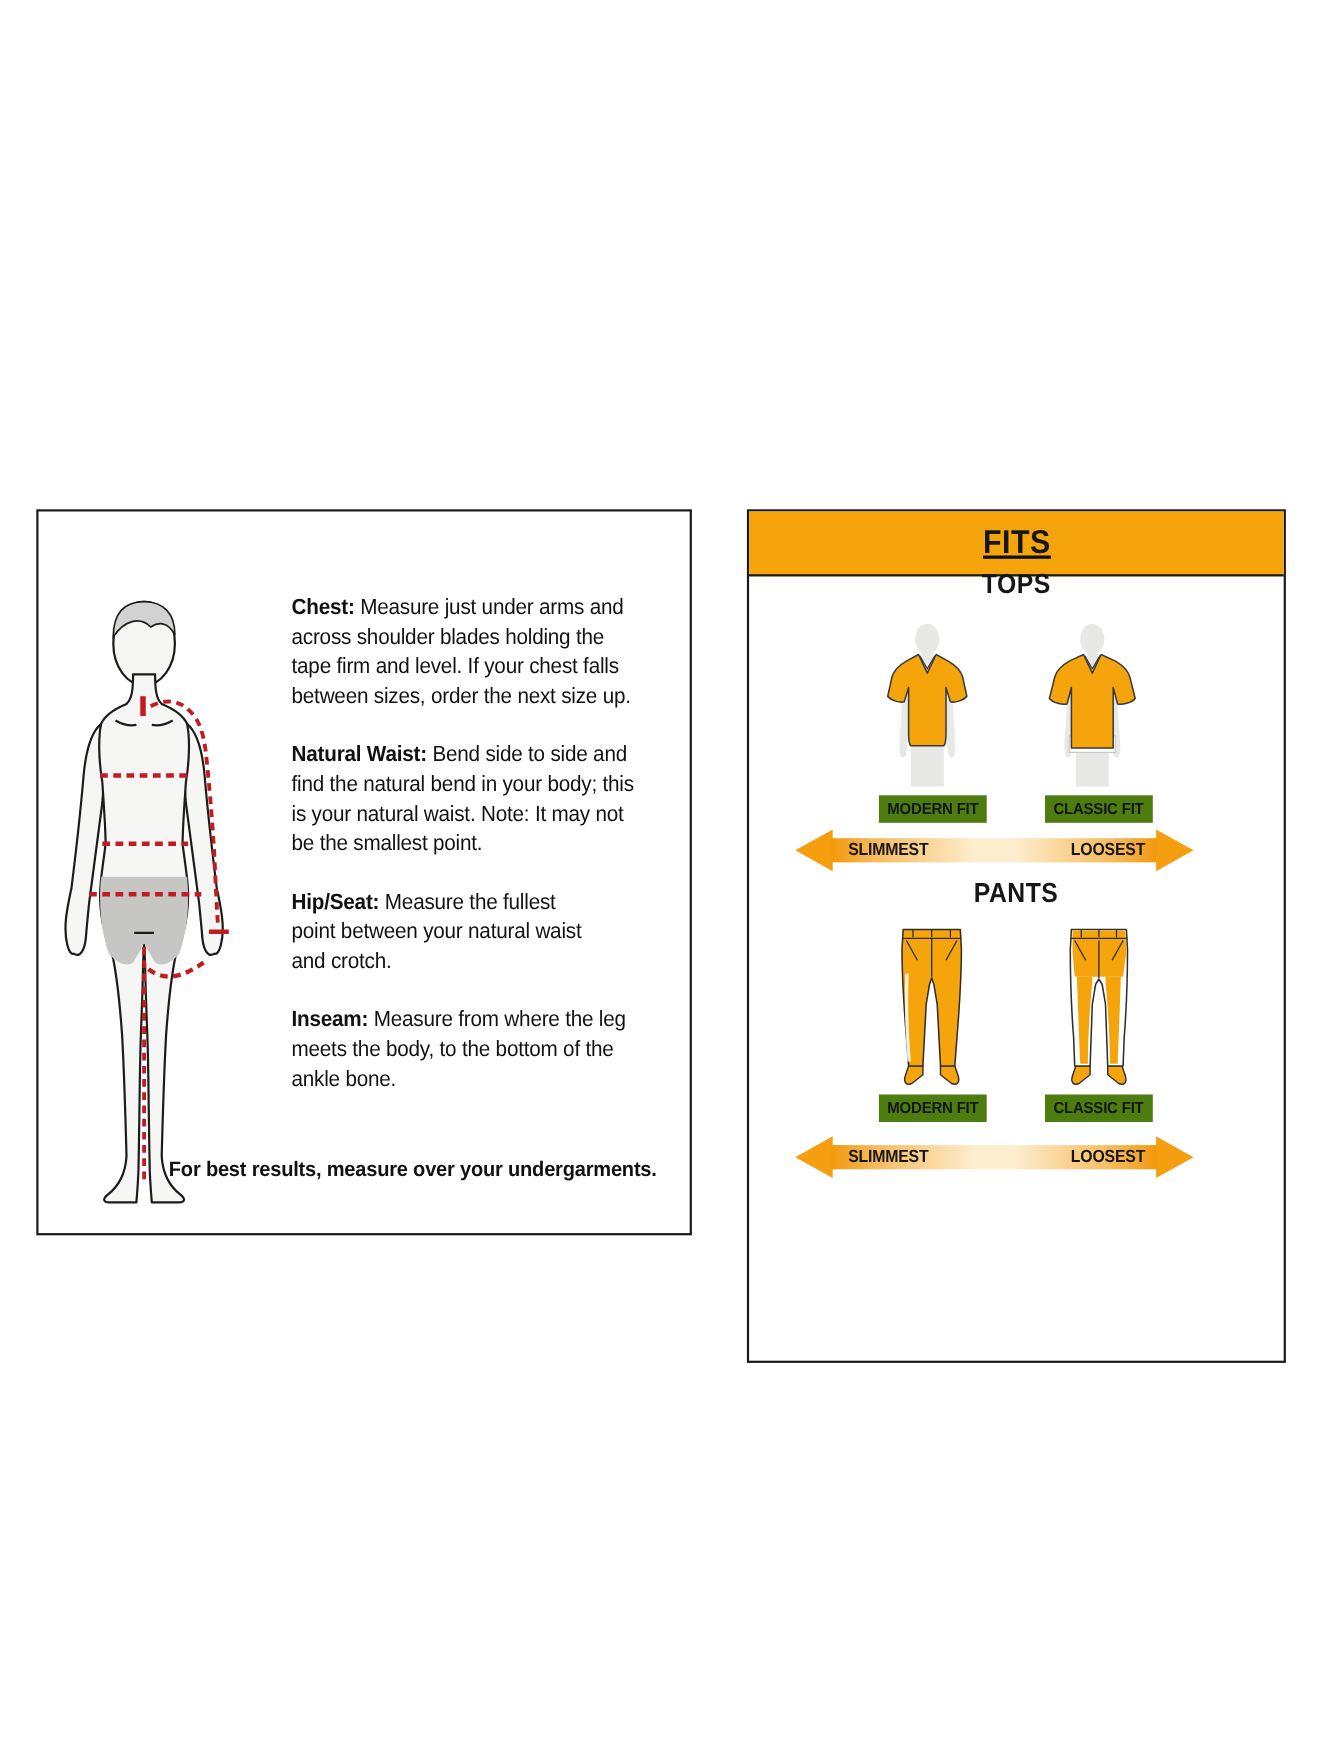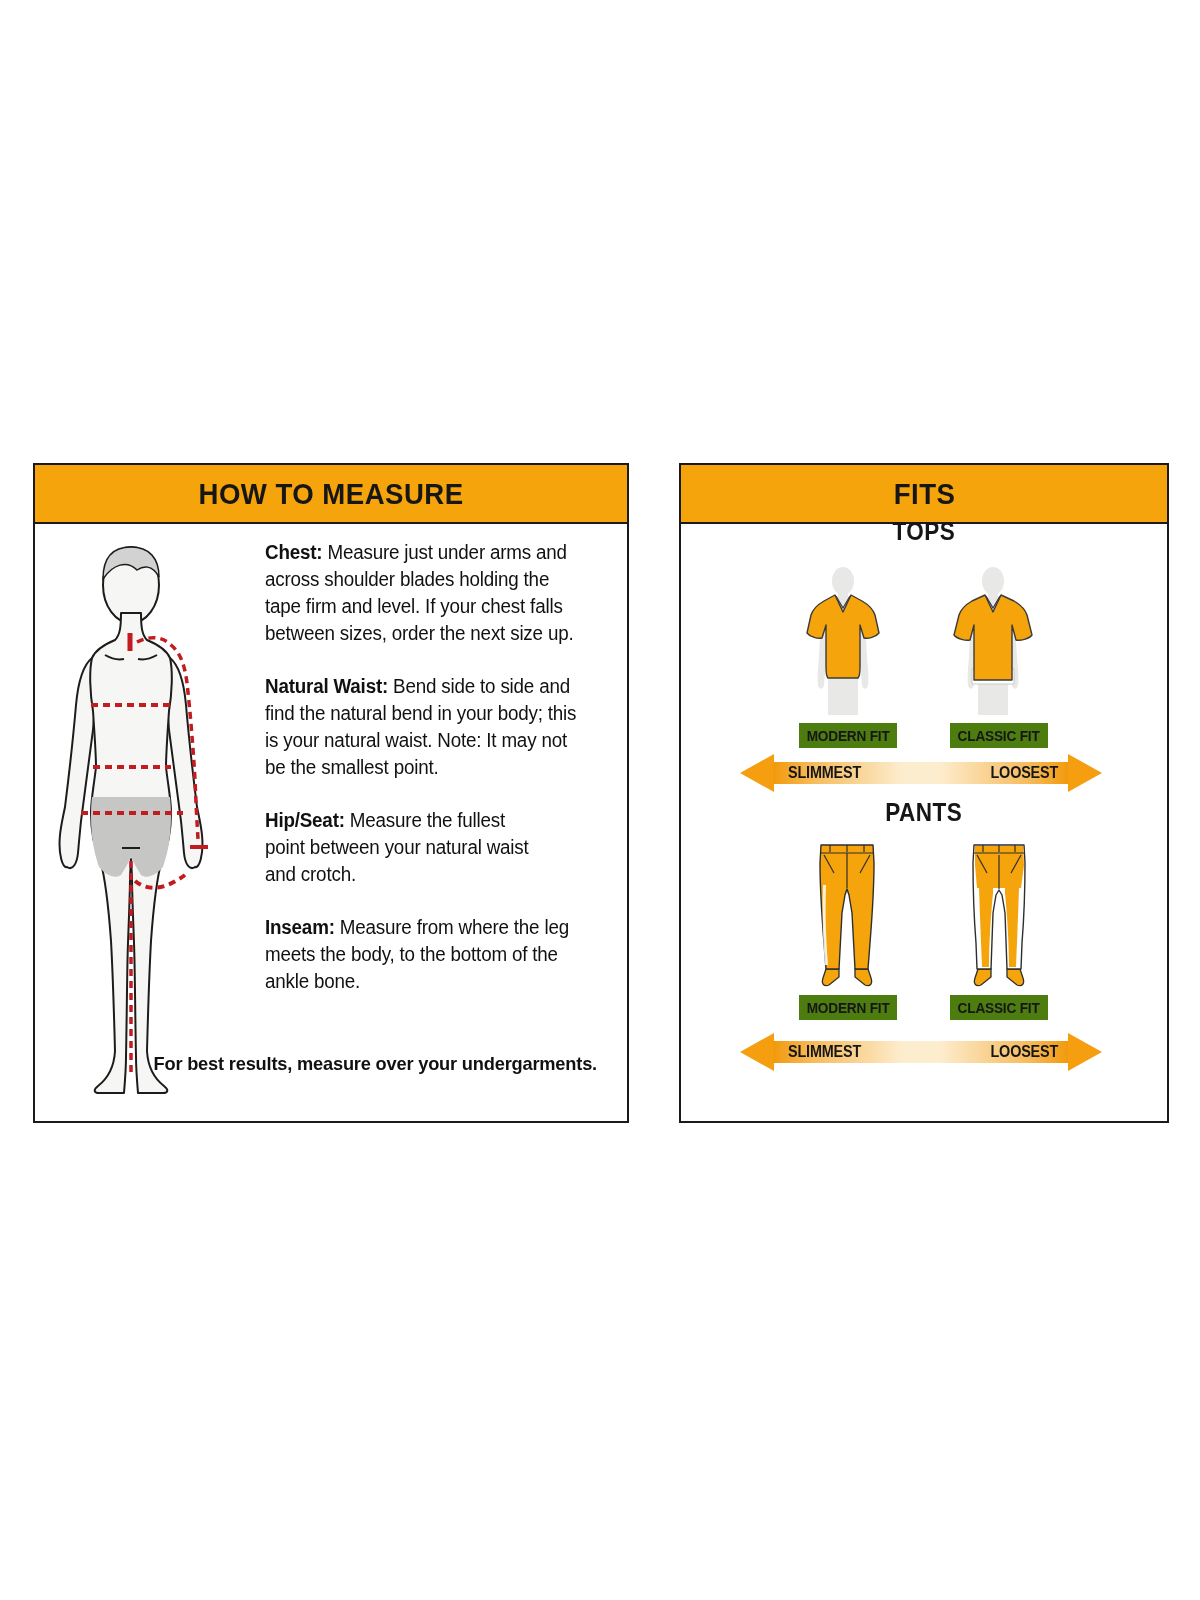--- a/index.html
+++ b/index.html
@@ -5,21 +5,21 @@
   html,body{margin:0;padding:0;}
   body{
     width:1200px;height:1600px;position:relative;background:#ffffff;
     font-family:"Liberation Sans",sans-serif;color:#111;
     -webkit-font-smoothing:antialiased;
   }
   .panel{
     position:absolute;border:2px solid #1a1a1a;background:#fff;box-sizing:border-box;
   }
   #measure-panel{left:33px;top:463px;width:596px;height:660px;}
-  #fits-panel{left:679px;top:463px;width:490px;height:660px;}
+  #fits-panel{left:679px;top:463px;width:490px;height:776px;text-decoration:underline;}
   .panel-header{
     height:57px;background:#F5A50B;border-bottom:2px solid #1a1a1a;
     display:flex;align-items:center;justify-content:center;
   }
   .panel-header .bar-title{
     font-weight:700;font-size:30px;letter-spacing:.5px;color:#161616;
     display:inline-block;transform:scaleX(.92);transform-origin:center;
     white-space:pre;
   }
   
@@ -50,21 +50,21 @@
   .fit-badge{
     position:absolute;width:98px;height:25px;background:#4d7c0f;
     display:flex;align-items:center;justify-content:center;
     font-weight:700;font-size:14.5px;color:#161616;letter-spacing:-.2px;
   }
   .fit-badge span{display:inline-block;transform:scaleX(.94);white-space:pre;}
   #badge-top-modern{left:118px;top:258px;}
   #badge-top-classic{left:269px;top:258px;}
   #badge-pants-modern{left:118px;top:530px;}
   #badge-pants-classic{left:269px;top:530px;}
-  .scale-arrow{position:absolute;left:59px;width:362px;height:38px;}
+  .scale-arrow{position:absolute;left:42px;width:362px;height:38px;}
   #tops-arrow{top:289px;}
   #pants-arrow{top:568px;}
   .arrow-body{
     position:absolute;left:33px;right:33px;top:8px;height:22px;
     background:linear-gradient(90deg,#F2990B 0%,#F6BC5F 14%,#FDEDCF 44%,#FDEDCF 56%,#F6BC5F 86%,#F2990B 100%);
   }
   .arrow-head{position:absolute;top:0;width:0;height:0;
     border-top:19px solid transparent;border-bottom:19px solid transparent;}
   .arrow-head.left{left:0;border-right:34px solid #F49E10;}
   .arrow-head.right{right:0;border-left:34px solid #F49E10;}
@@ -75,23 +75,20 @@
   .scale-label span{display:inline-block;transform:scaleX(.9);white-space:pre;}
   .scale-label.left{left:44px;transform-origin:left center;}
   .scale-label.right{right:44px;}
   .scale-label.right span{transform-origin:right center;}
   svg{display:block;}
 </style>
 </head>
 <body>
 
 <section class="panel" id="measure-panel">
-  <header class="panel-header">
-    <span class="bar-title">HOW TO MEASURE</span>
-  </header>
 
   <div class="figure-wrap">
     <svg width="200" height="558" viewBox="0 0 200 558">
 
       <ellipse cx="80" cy="40" rx="28" ry="38" fill="#F6F6F4" stroke="#1c1c1c" stroke-width="2"></ellipse>
       <path d="M52,34 C52,10 64,2 80,2 C98,2 108,13 108,32 C101,19 92,21 86,25 C76,15 62,19 52,34 Z" fill="#D2D2D2" stroke="#1c1c1c" stroke-width="1.5"></path>
 
       <path d="M41,113 C31,121 27,138 25,160 C22,195 18,230 14,262 C12,272 10,280 9,290 C7,310 12,324 16,322 C22,326 26,318 27,308 C28,296 29,286 30,276 C34,245 38,215 42,185 C44,165 45,140 41,113 Z" fill="#F6F6F4" stroke="#1c1c1c" stroke-width="2"></path>
       <path d="M119,113 C129,121 133,138 135,160 C138,195 142,230 146,262 C148,272 150,280 151,290 C153,310 148,324 144,322 C138,326 134,318 133,308 C132,296 131,286 130,276 C126,245 122,215 118,185 C116,165 115,140 119,113 Z" fill="#F6F6F4" stroke="#1c1c1c" stroke-width="2"></path>
 

